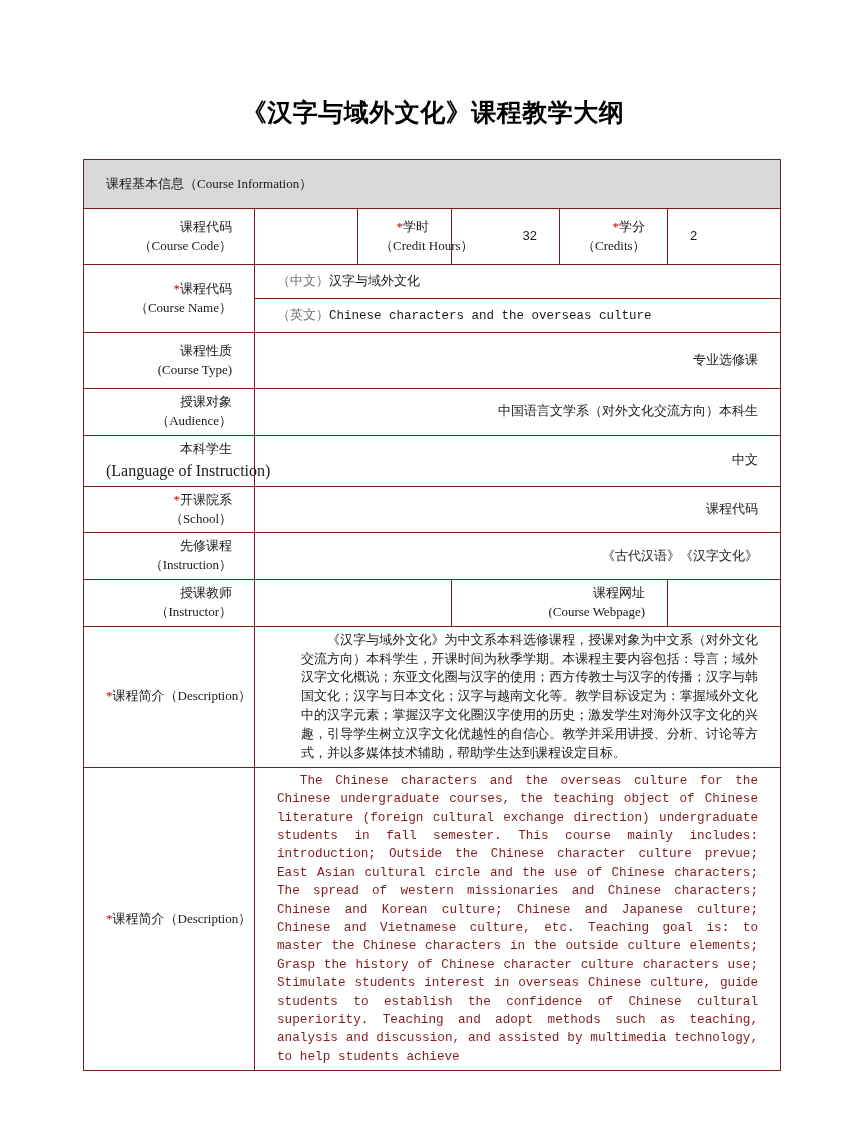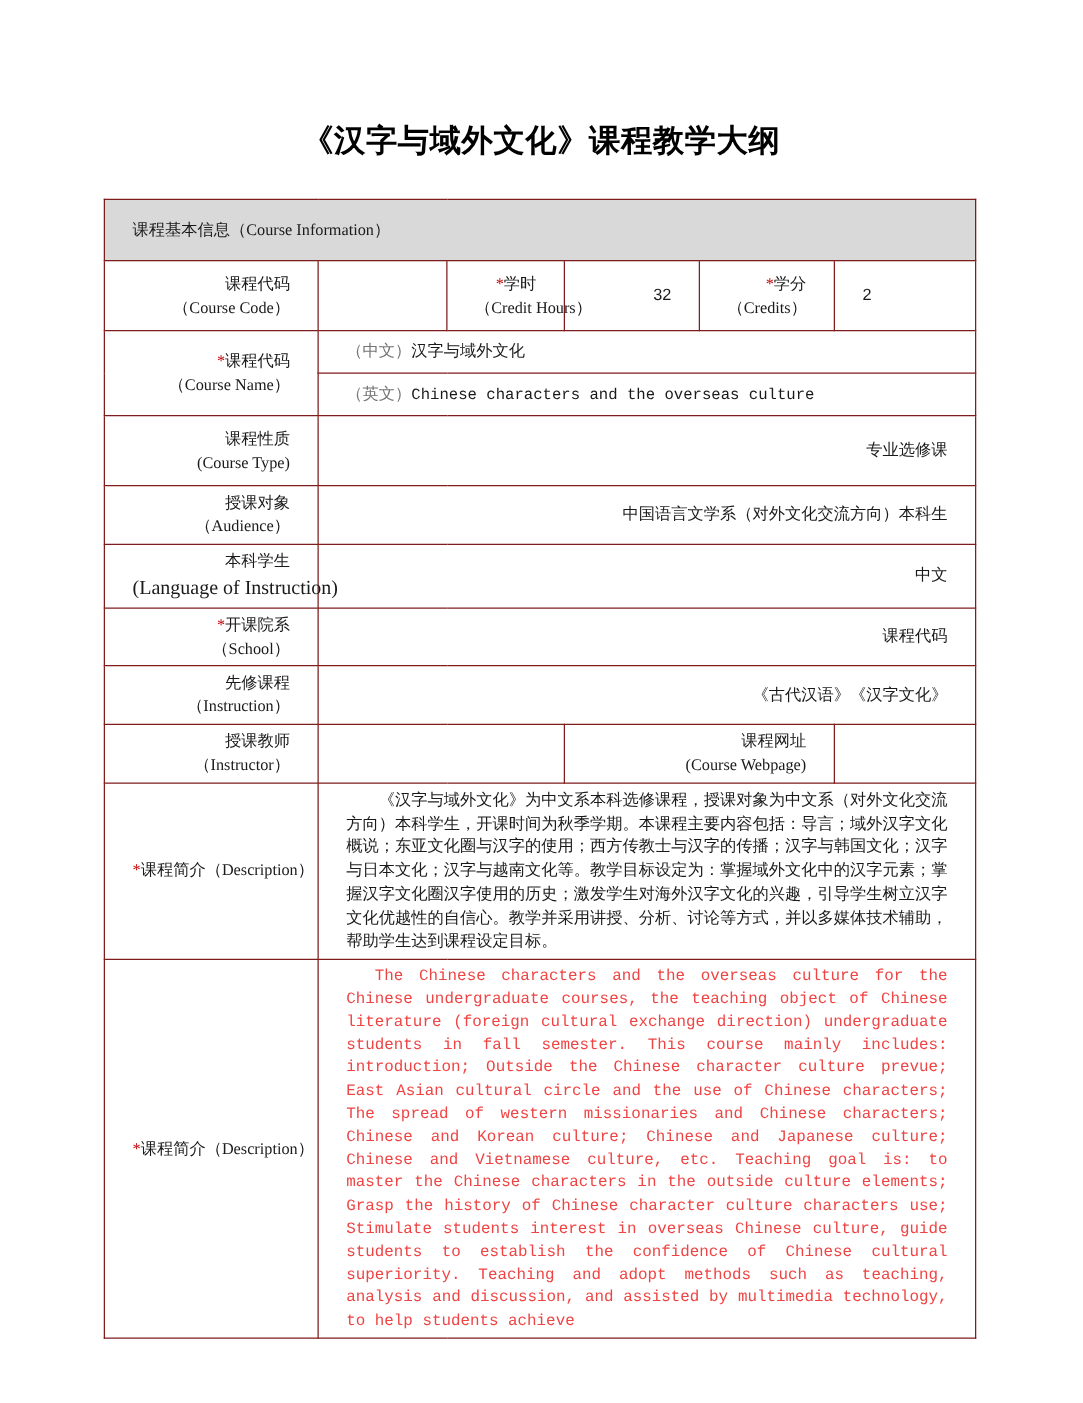--- a/index.html
+++ b/index.html
@@ -89,33 +89,34 @@
     text-align: justify;
     text-justify: inter-character;
     vertical-align: middle;
     line-height: 1.62;
     font-size: 13px;
     padding: 8px 10px 8px 10px;
   }
   .desc-cell .indent {
     text-indent: 2em;
     display: block;
+    margin-left: 24px;
   }
   .desc-cell-en {
     text-align: justify;
     vertical-align: middle;
     line-height: 1.72;
     padding: 8px 10px 8px 10px;
   }
   .desc-cell-en .indent {
     text-indent: 1.8em;
     display: block;
     font-family: "Liberation Mono", "DejaVu Sans Mono", monospace;
     font-size: 12.7px;
-    color: #ef4444;
+    color: #7f1d1d;
   }
   .cn {
     font-family: "Liberation Serif", "DejaVu Serif", serif;
   }
   .h-tall { height: 56px; }
   .h-mid  { height: 38px; }
   .h-sm   { height: 34px; }
 </style>
 </head>
 <body>

